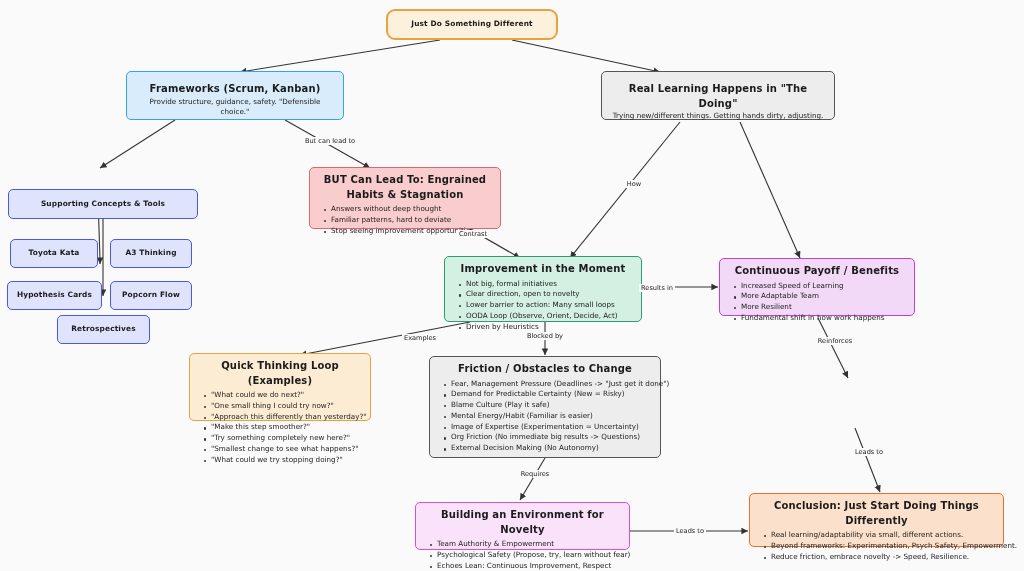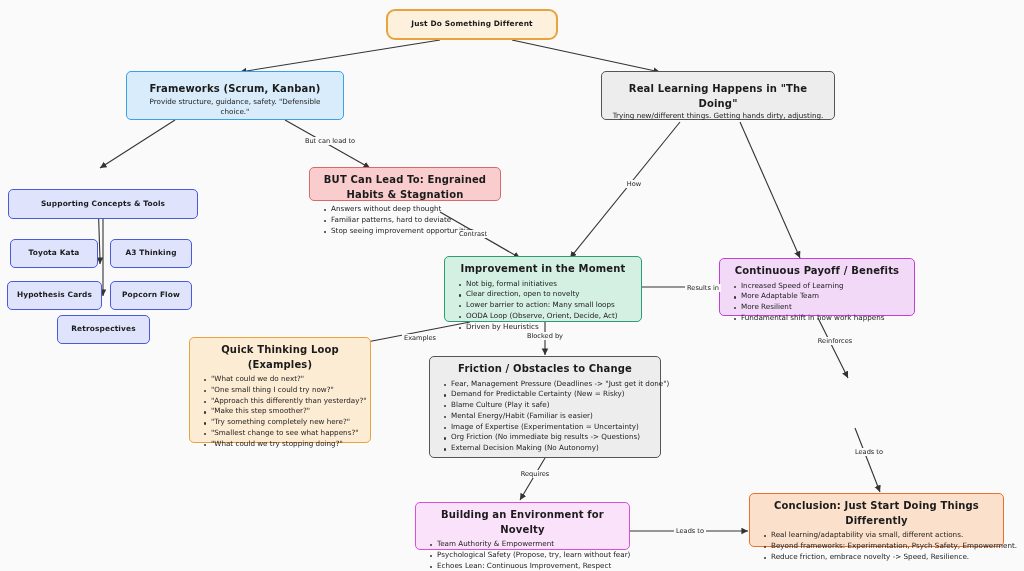--- a/index.html
+++ b/index.html
@@ -132,21 +132,21 @@
   </div>
 
   <div class="node t-lav plain" style="left:110px;top:261px;width:82px;height:29px;">
     <span class="title">Popcorn Flow</span>
   </div>
 
   <div class="node t-lav plain" style="left:57px;top:295px;width:93px;height:29px;">
     <span class="title">Retrospectives</span>
   </div>
 
-  <div class="node t-red" style="left:309px;top:167px;width:192px;height:34px;">
+  <div class="node t-red" style="left:309px;top:167px;width:192px;height:62px;">
     <span class="title">BUT Can Lead To: Engrained Habits &amp; Stagnation</span>
     <ul class="blist">
         <li>Answers without deep thought</li>
         <li>Familiar patterns, hard to deviate</li>
         <li>Stop seeing improvement opportunities</li>
       </ul>
   </div>
 
   <div class="node t-green" style="left:444px;top:256px;width:198px;height:66px;">
     <span class="title">Improvement in the Moment</span>
@@ -162,21 +162,21 @@
   <div class="node t-purple" style="left:719px;top:258px;width:196px;height:58px;">
     <span class="title">Continuous Payoff / Benefits</span>
     <ul class="blist">
         <li>Increased Speed of Learning</li>
         <li>More Adaptable Team</li>
         <li>More Resilient</li>
         <li>Fundamental shift in how work happens</li>
       </ul>
   </div>
 
-  <div class="node t-orange" style="left:189px;top:337px;width:182px;height:106px;">
+  <div class="node t-orange" style="left:189px;top:353px;width:182px;height:68px;">
     <span class="title">Quick Thinking Loop (Examples)</span>
     <ul class="blist">
         <li>"What could we do next?"</li>
         <li>"One small thing I could try now?"</li>
         <li>"Approach this differently than yesterday?"</li>
         <li>"Make this step smoother?"</li>
         <li>"Try something completely new here?"</li>
         <li>"Smallest change to see what happens?"</li>
         <li>"What could we try stopping doing?"</li>
       </ul>
@@ -210,21 +210,21 @@
     <ul class="blist">
         <li>Real learning/adaptability via small, different actions.</li>
         <li>Beyond frameworks: Experimentation, Psych Safety, Empowerment.</li>
         <li>Reduce friction, embrace novelty -&gt; Speed, Resilience.</li>
       </ul>
   </div>
 
   <div class="edge-label" style="left:330px;top:141px;">But can lead to</div>
   <div class="edge-label" style="left:473px;top:234px;">Contrast</div>
   <div class="edge-label" style="left:634px;top:184px;">How</div>
-  <div class="edge-label" style="left:703px;top:288px;">Results in</div>
+  <div class="edge-label" style="left:657px;top:288px;">Results in</div>
   <div class="edge-label" style="left:420px;top:338px;text-align:right;">Examples</div>
   <div class="edge-label" style="left:545px;top:336px;">Blocked by</div>
   <div class="edge-label" style="left:835px;top:341px;">Reinforces</div>
   <div class="edge-label" style="left:535px;top:474px;">Requires</div>
   <div class="edge-label" style="left:869px;top:452px;">Leads to</div>
   <div class="edge-label" style="left:690px;top:531px;">Leads to</div>
 
 </div>
 
 </body></html>

